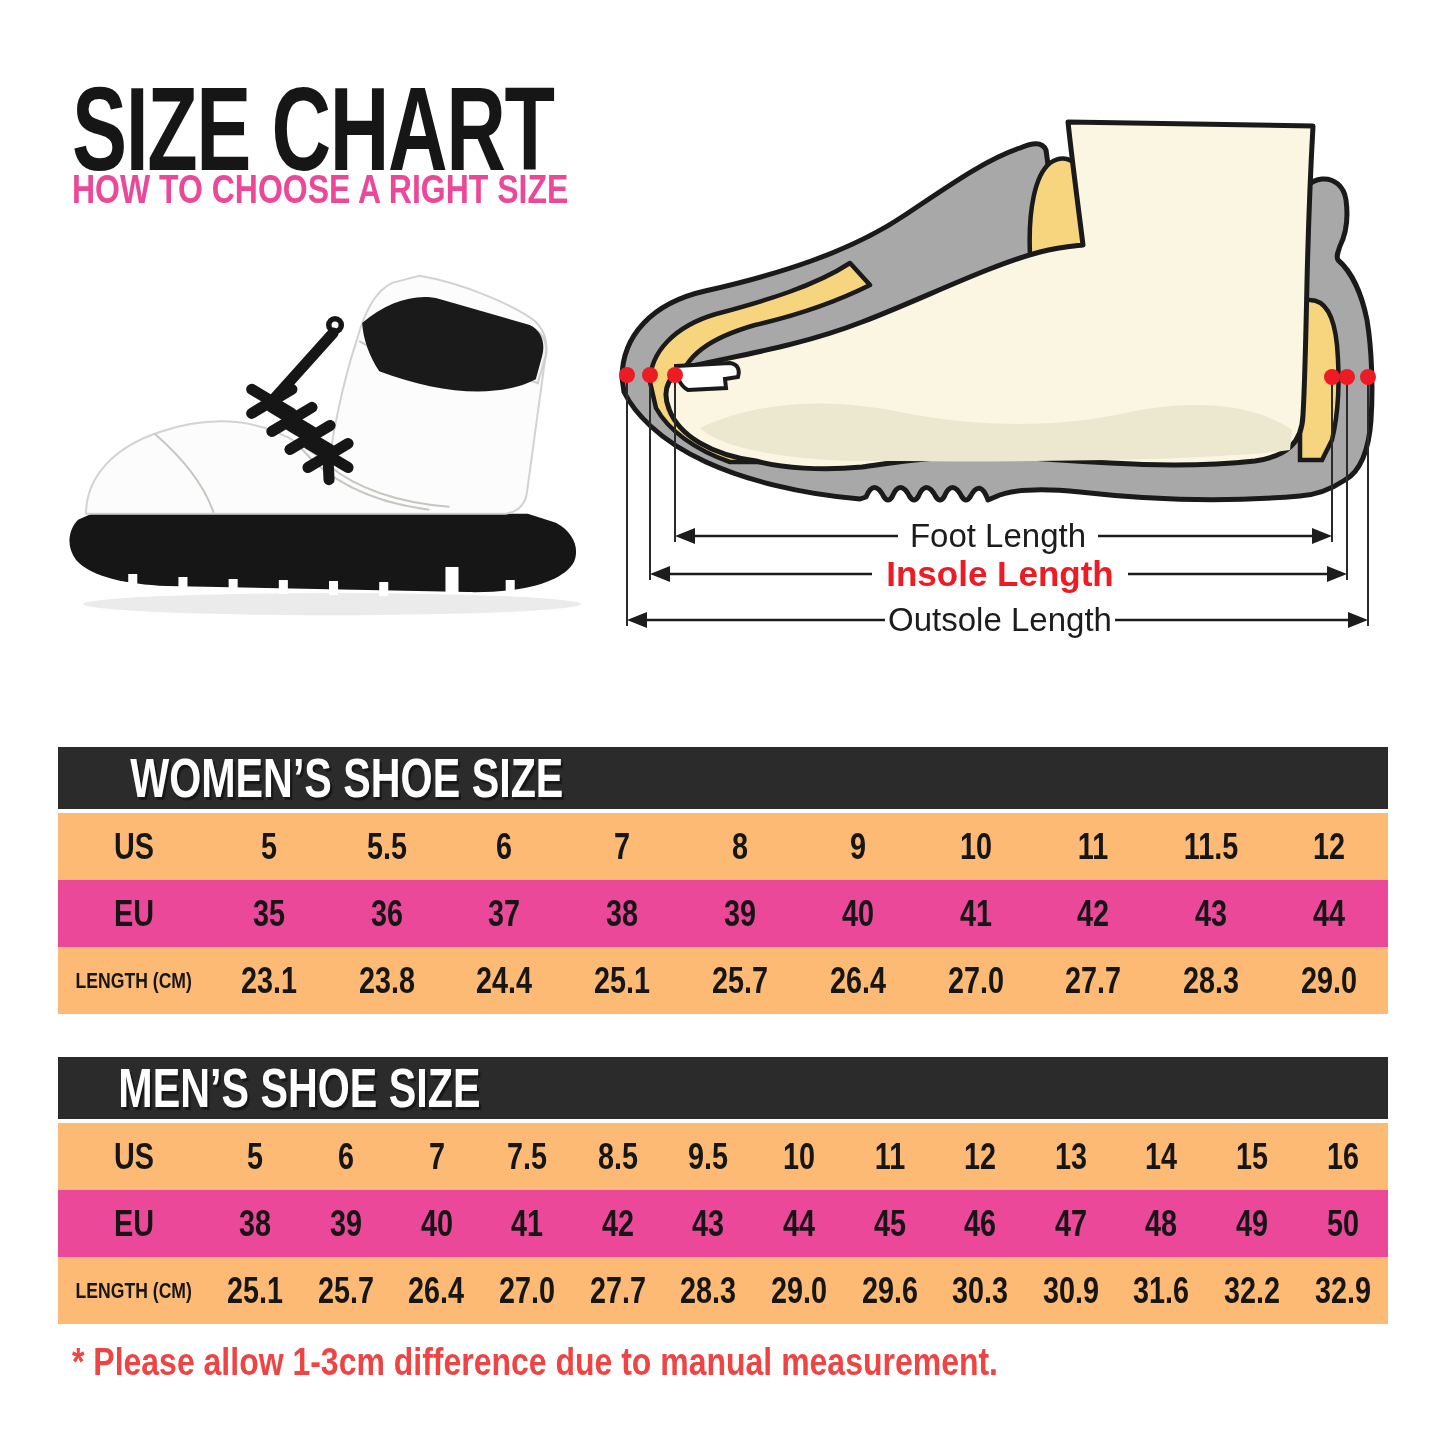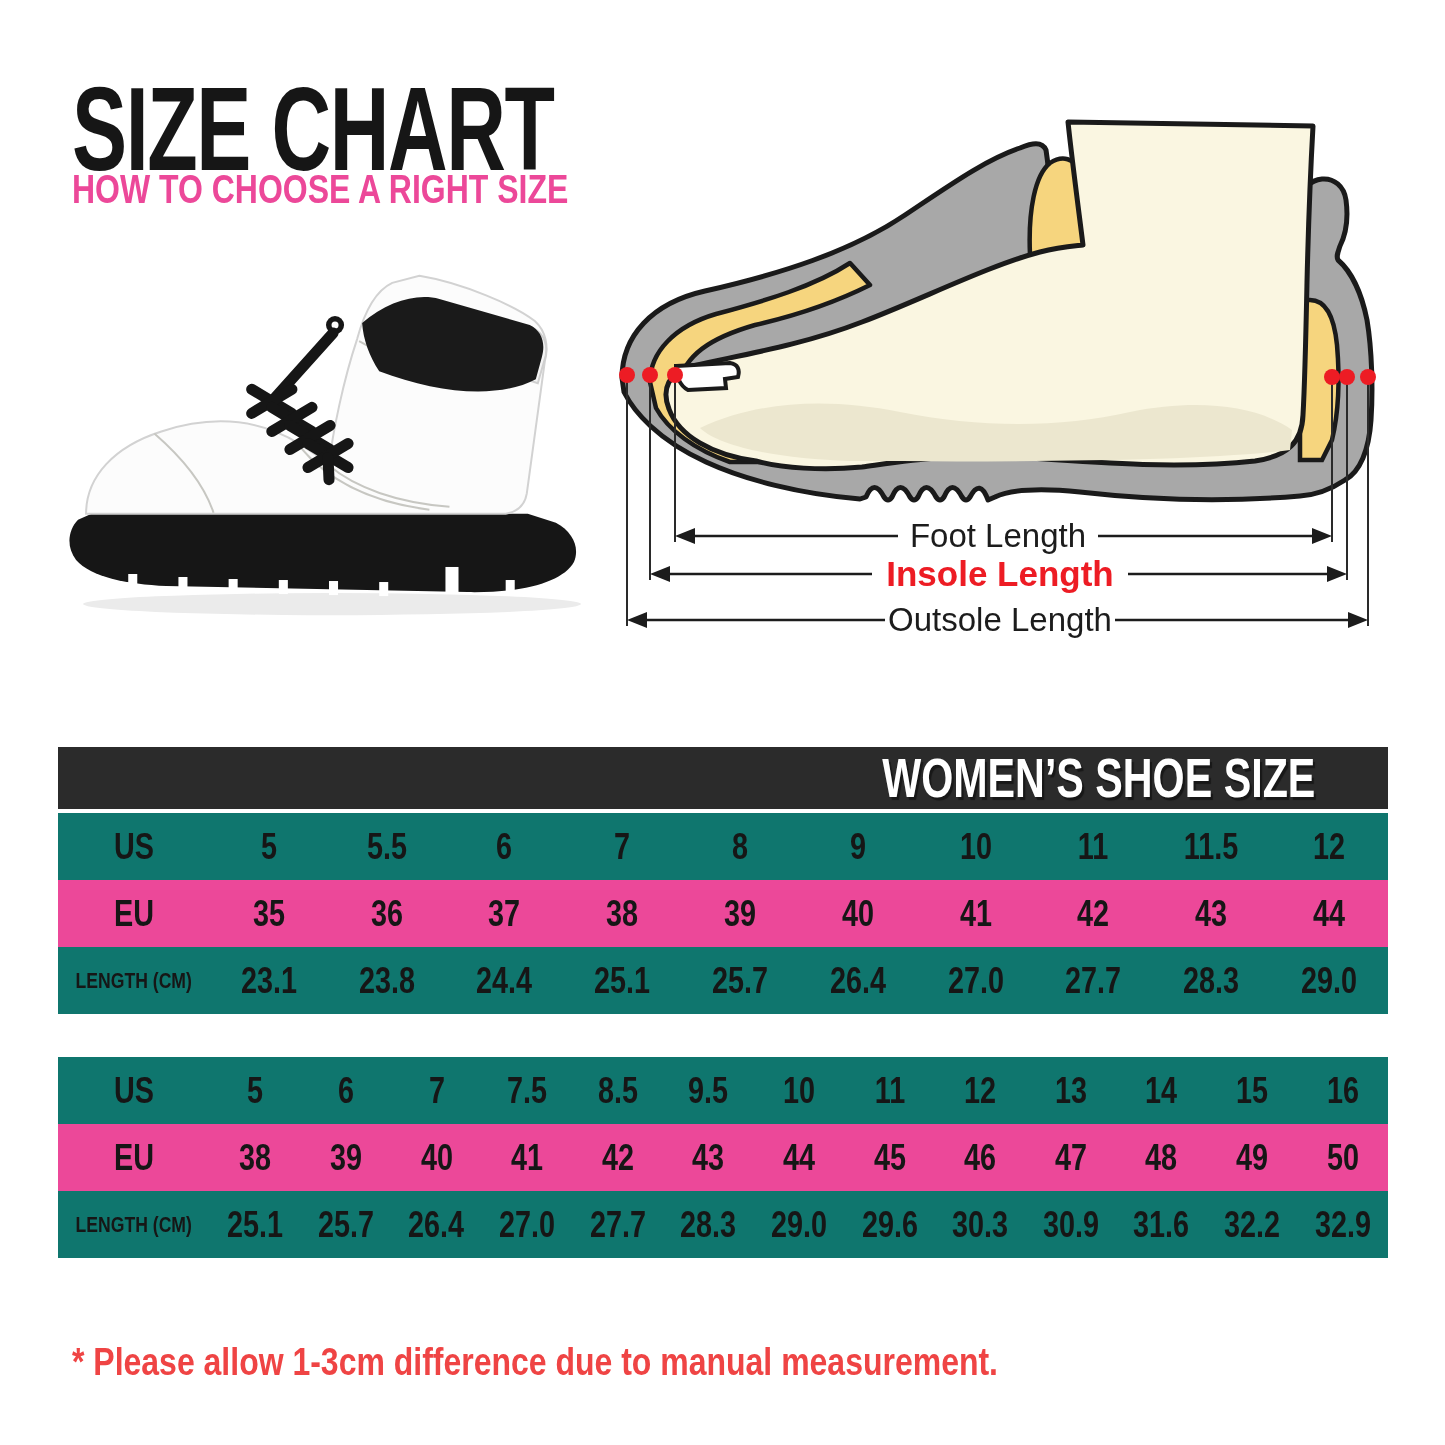--- a/index.html
+++ b/index.html
@@ -18,24 +18,24 @@
   .boot-svg{position:absolute;left:66px;top:260px;width:522px;height:368px;}
   .diagram-svg{position:absolute;left:600px;top:80px;width:830px;height:590px;}
   .diagram-svg text{font-family:"Liberation Sans", sans-serif;}
   .dlabel{font-size:33px;fill:#1c1c1c;}
   .dlabel-red{font-size:35px;font-weight:bold;fill:#ed1c24;}
 
   .tbl{position:absolute;left:58px;width:1330px;}
   #women-table{top:747px;}
   #men-table{top:1057px;}
   .tbl-header{height:62px;background:#2b2b2b;color:#ffffff;display:flex;align-items:center;
-              justify-content:flex-end;font-size:55px;font-weight:bold;margin-bottom:4px;}
+              justify-content:flex-start;font-size:55px;font-weight:bold;margin-bottom:4px;}
   .tbl-header .cond{transform:scaleX(0.75);text-shadow:3px 3px 1px rgba(0,0,0,0.45);}
   .tbl-row{display:flex;height:67px;align-items:stretch;}
-  .tbl-row.light{background:#0f766e;}
+  .tbl-row.light{background:#fdba74;}
   .tbl-row.dark{background:#ec4899;}
   .tbl-label{width:152px;display:flex;align-items:center;justify-content:center;
              font-weight:bold;font-size:36px;color:#161616;}
   .tbl-label.small{font-size:22px;justify-content:center;}
   .tbl-cell{flex:1;display:flex;align-items:center;justify-content:center;
             font-weight:bold;font-size:36px;color:#161616;}
   .note{position:absolute;left:72px;top:1340px;font-size:39px;font-weight:bold;color:#ef4444;}
   .note .cond-l{transform:scaleX(0.82);}
 </style>
 </head>
@@ -319,20 +319,23 @@
         </div>
         <div class="tbl-cell">
           <span class="cond">28.3</span>
         </div>
         <div class="tbl-cell">
           <span class="cond">29.0</span>
         </div>
       </div>
     </section>
   <section class="tbl" id="men-table">
+      <div class="tbl-header">
+        <span class="cond">MEN’S SHOE SIZE</span>
+      </div>
       <div class="tbl-row light">
         <div class="tbl-label">
           <span class="cond">US</span>
         </div>
         <div class="tbl-cell">
           <span class="cond">5</span>
         </div>
         <div class="tbl-cell">
           <span class="cond">6</span>
         </div>

